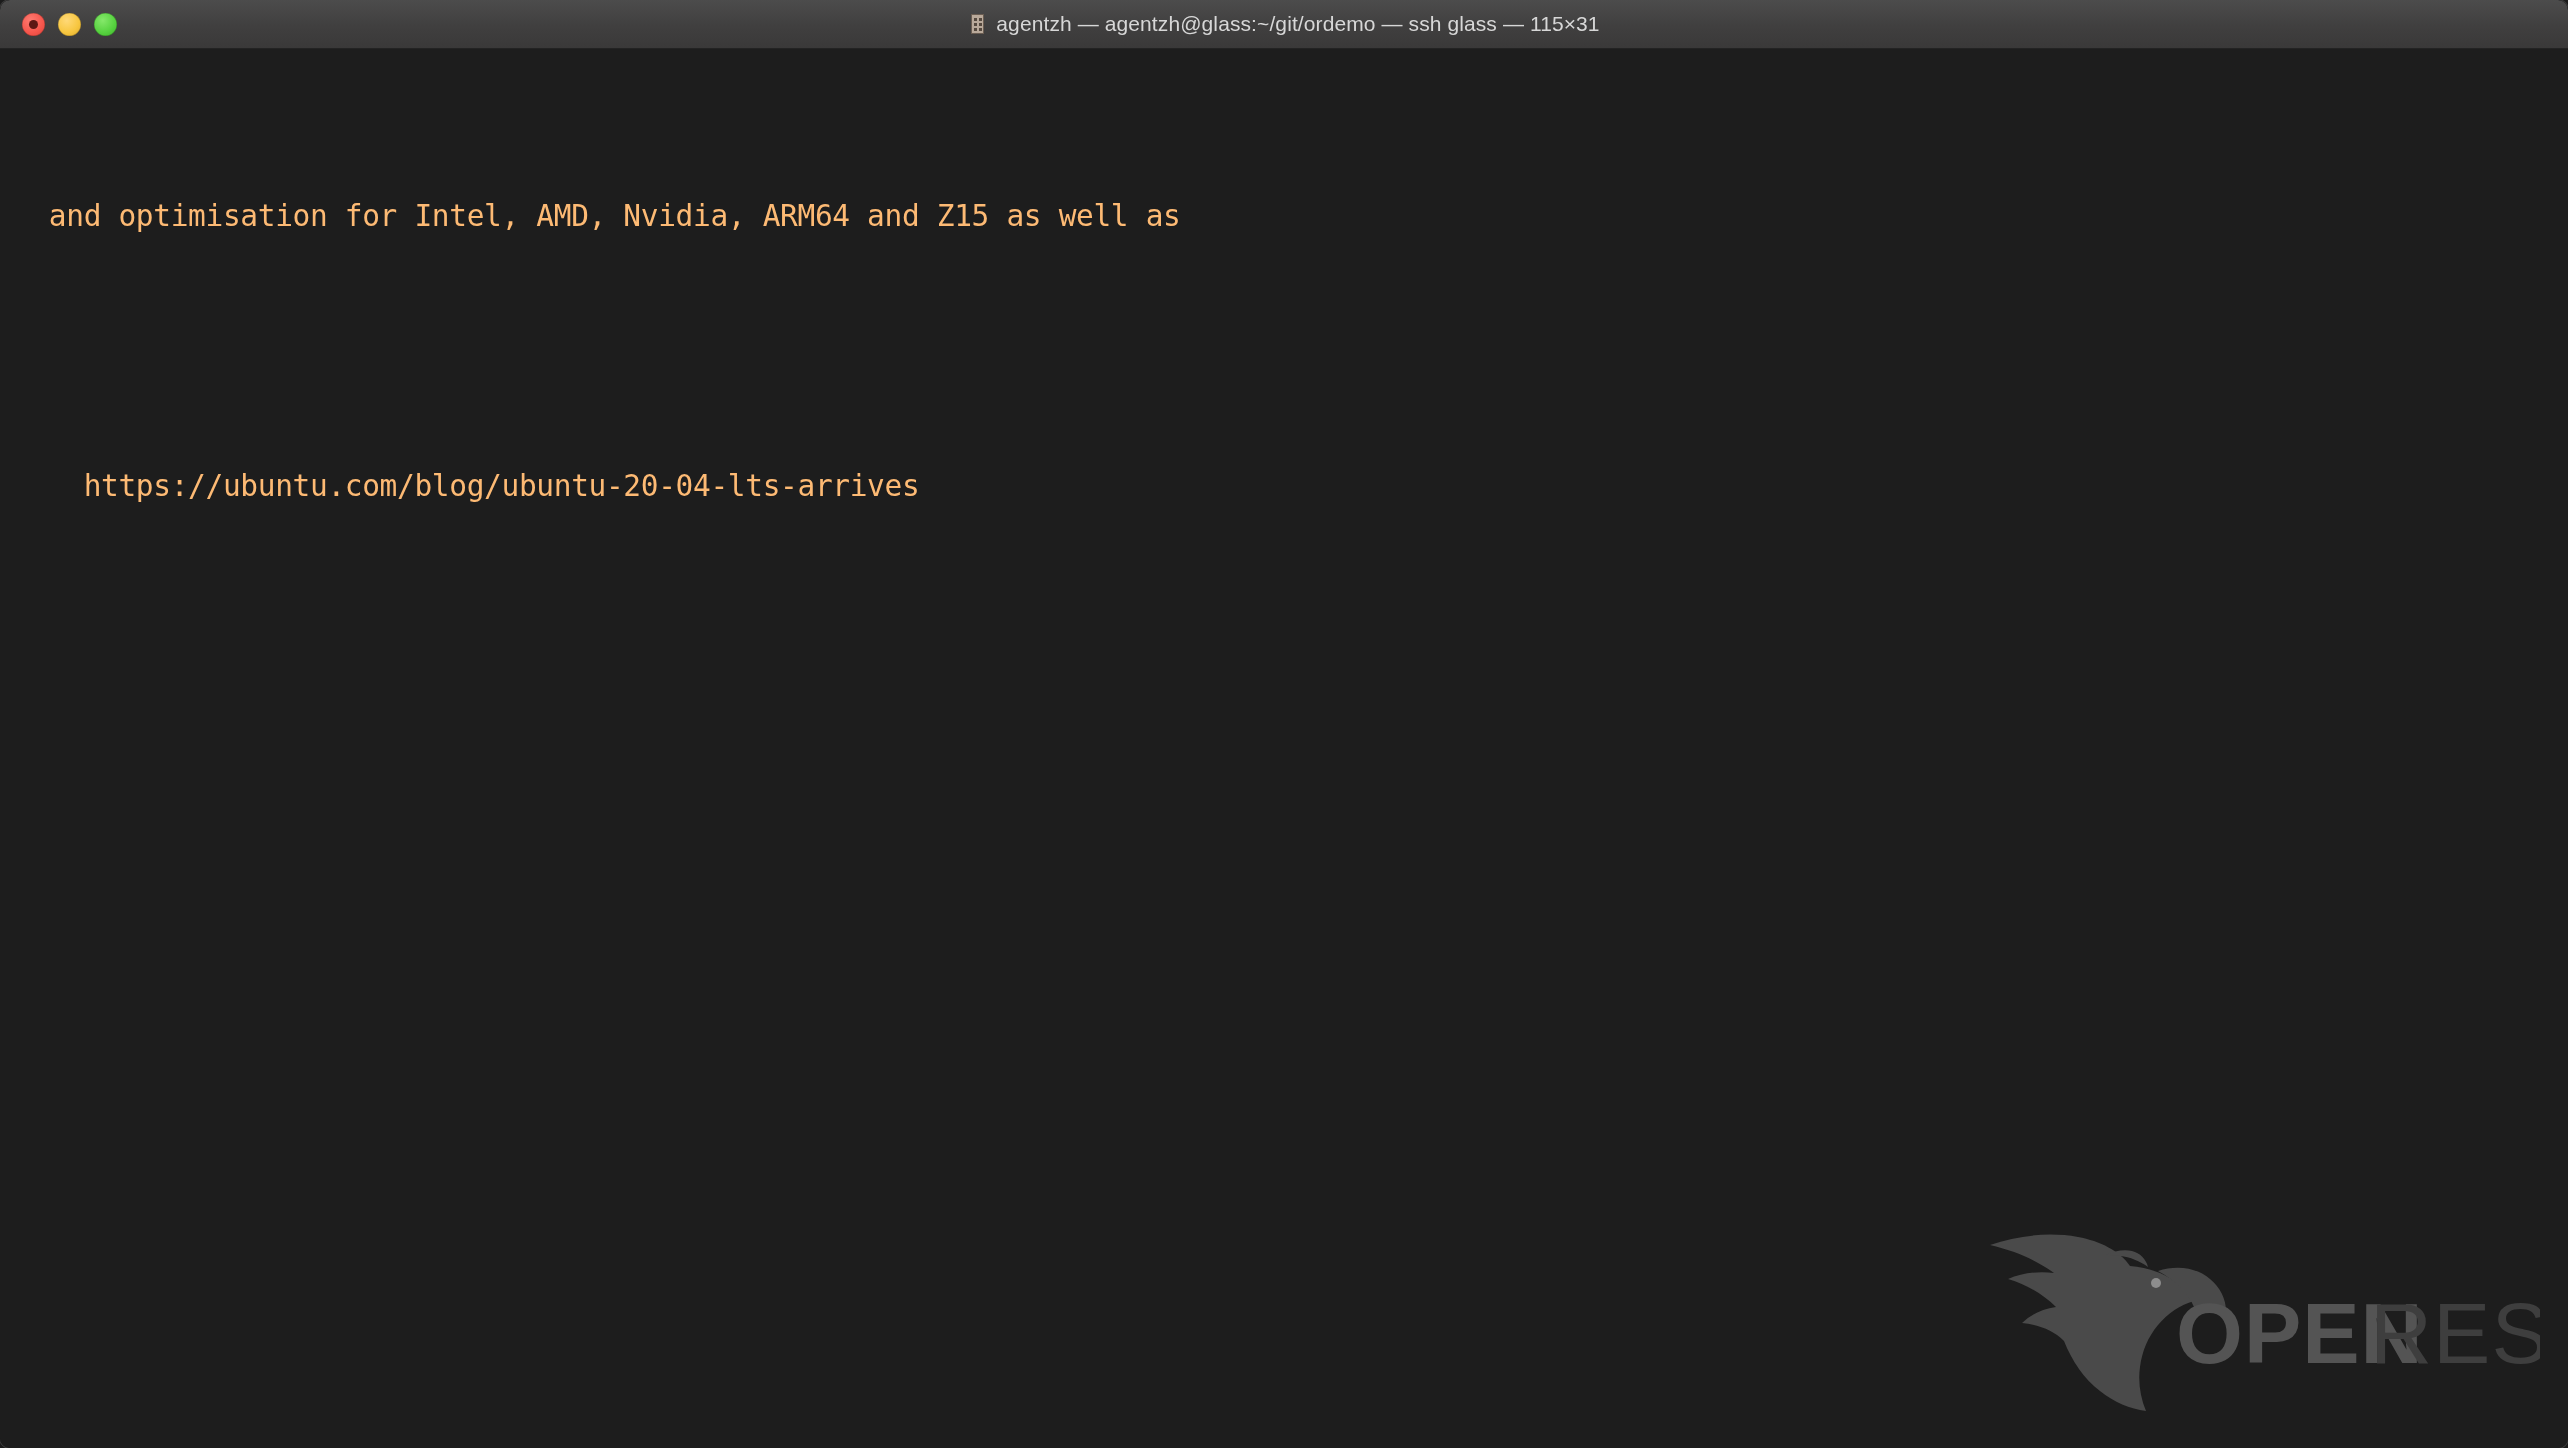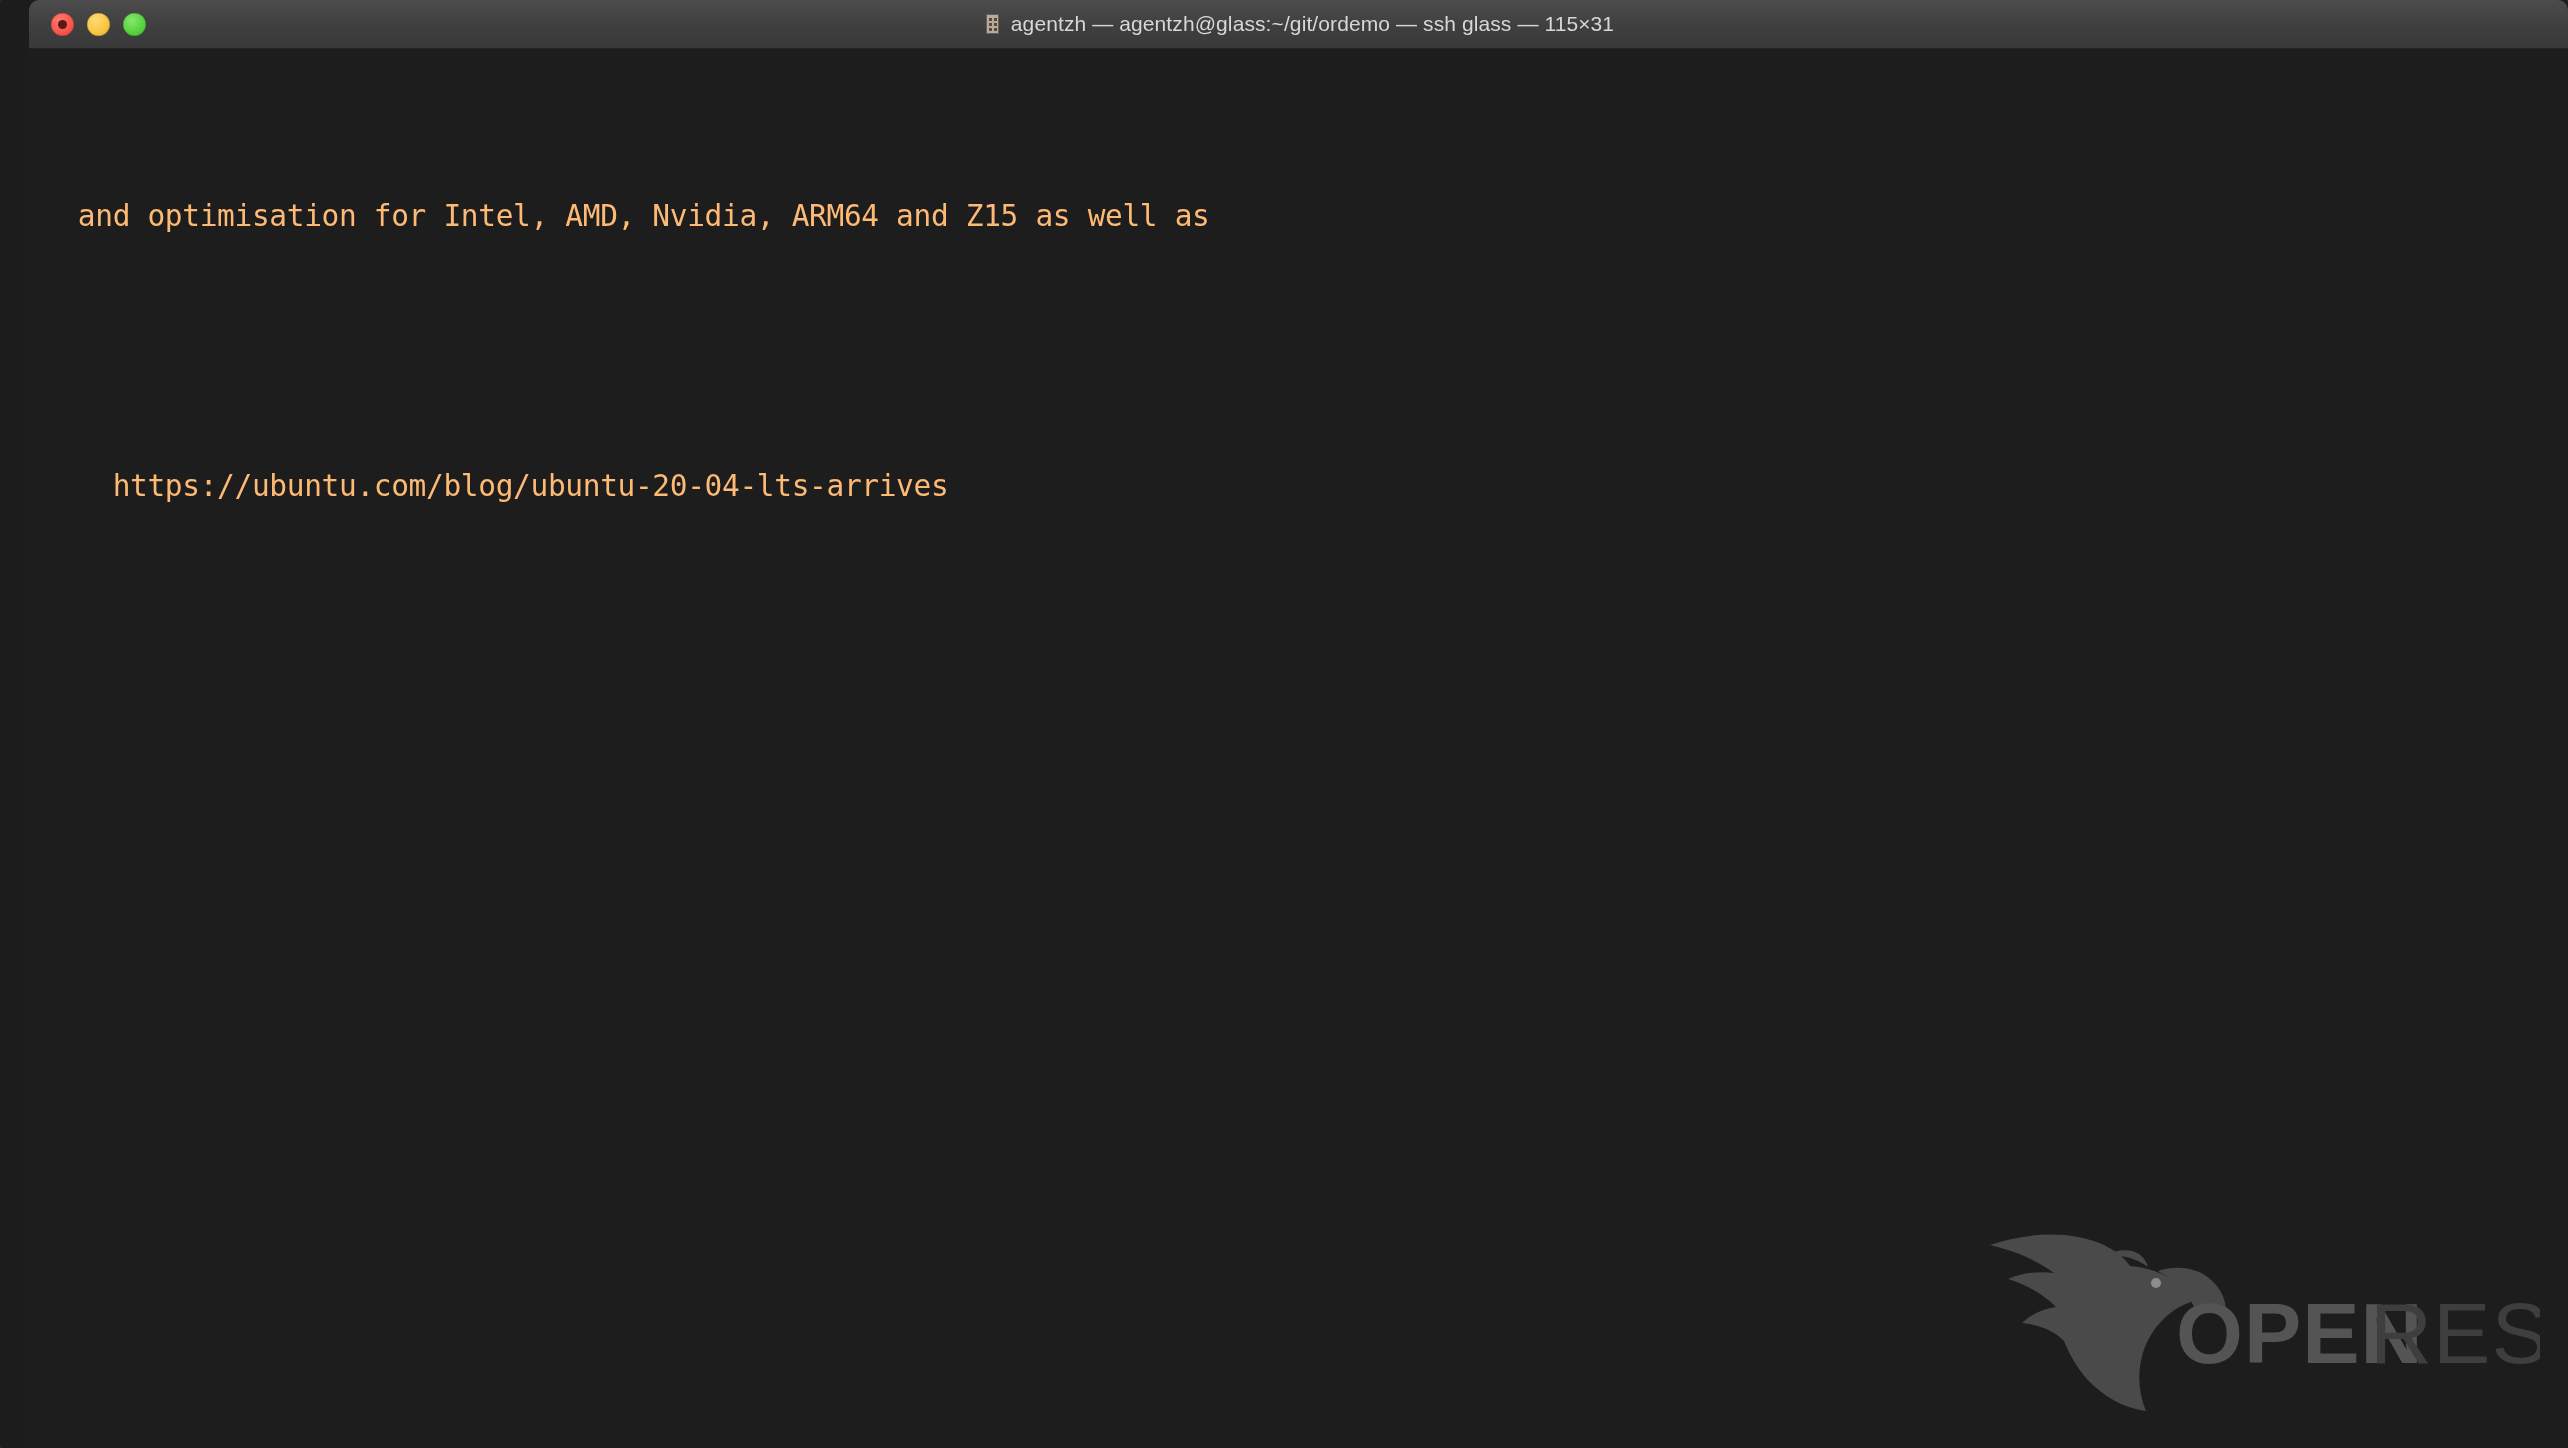--- a/index.html
+++ b/index.html
@@ -15,24 +15,23 @@
   }
 
   
   #window {
     position: absolute;
     left: 0; top: 0;
     width: 2568px;
     height: 1448px;
     box-sizing: border-box;
     background: #1c1c1c;
-    border-radius: 2px;
+    border-radius: 10px;
     overflow: hidden;
     box-shadow: 0 0 0 1px #3a3a3a;
-    padding-left: 29px;
   }
 
   #titlebar {
     position: relative;
     height: 48px;
     background: linear-gradient(to bottom, #4c4c4c 0%, #403f3f 55%, #3a3939 100%);
     border-bottom: 1px solid #232323;
     display: flex;
     align-items: center;
     border-top-left-radius: 10px;

